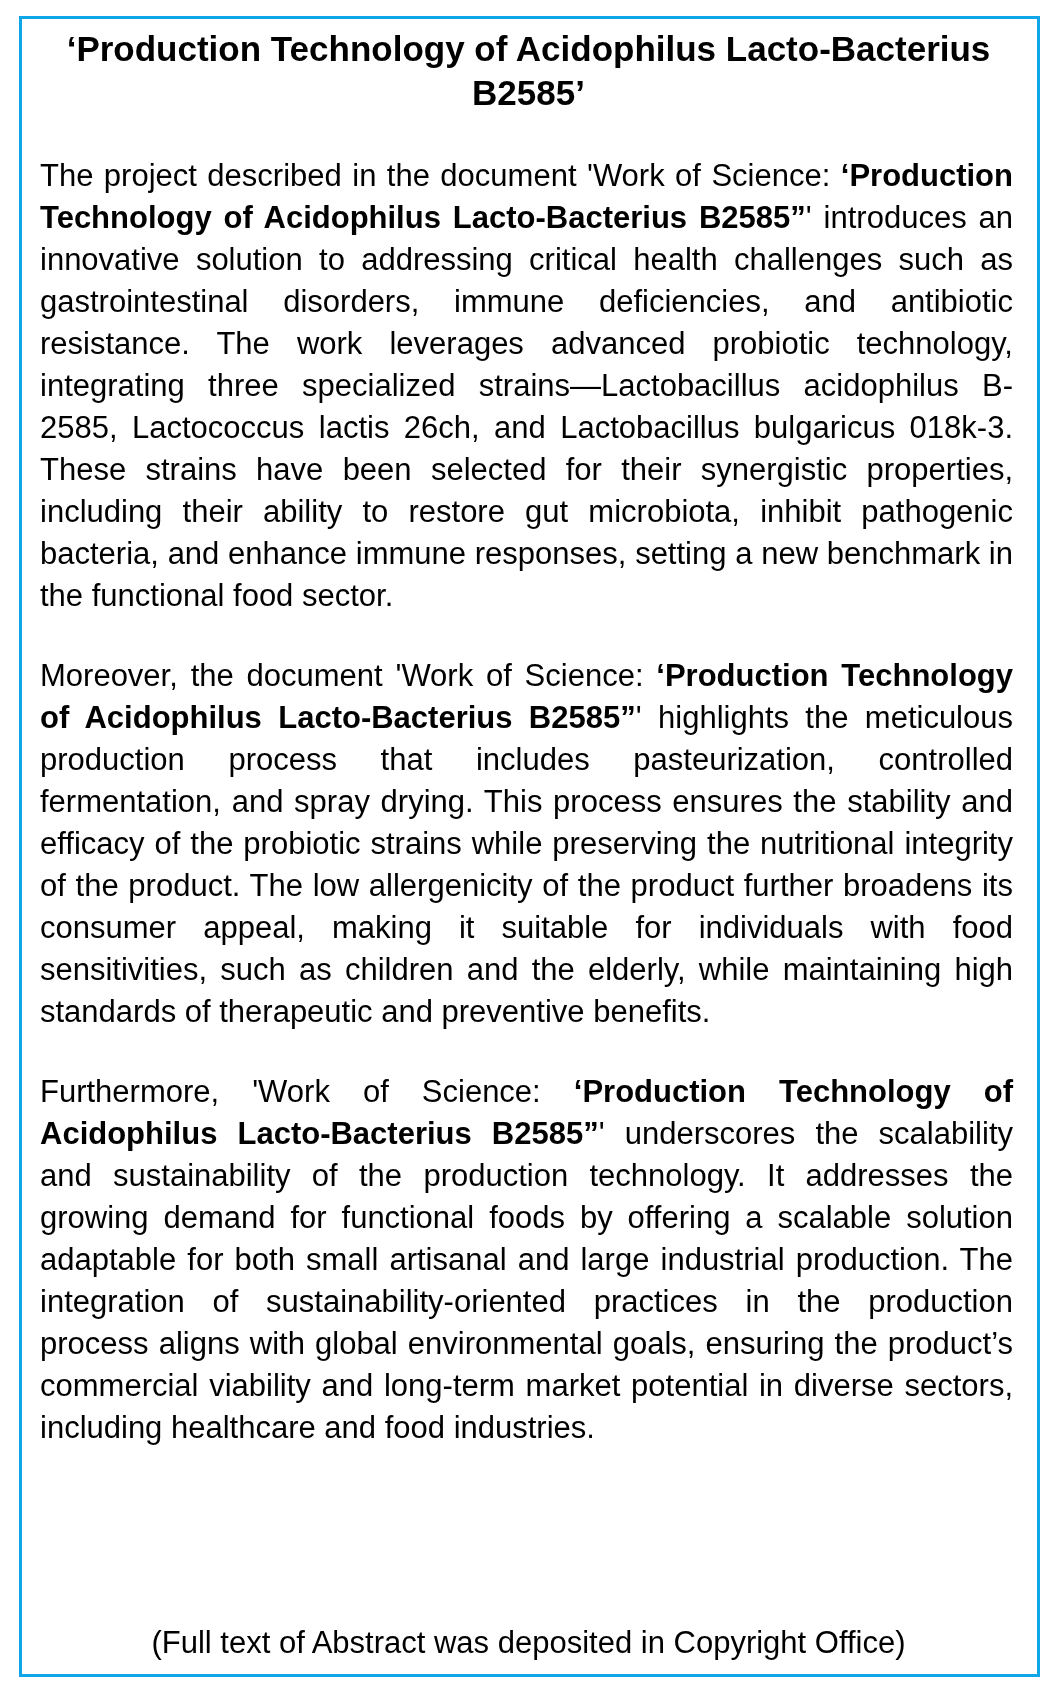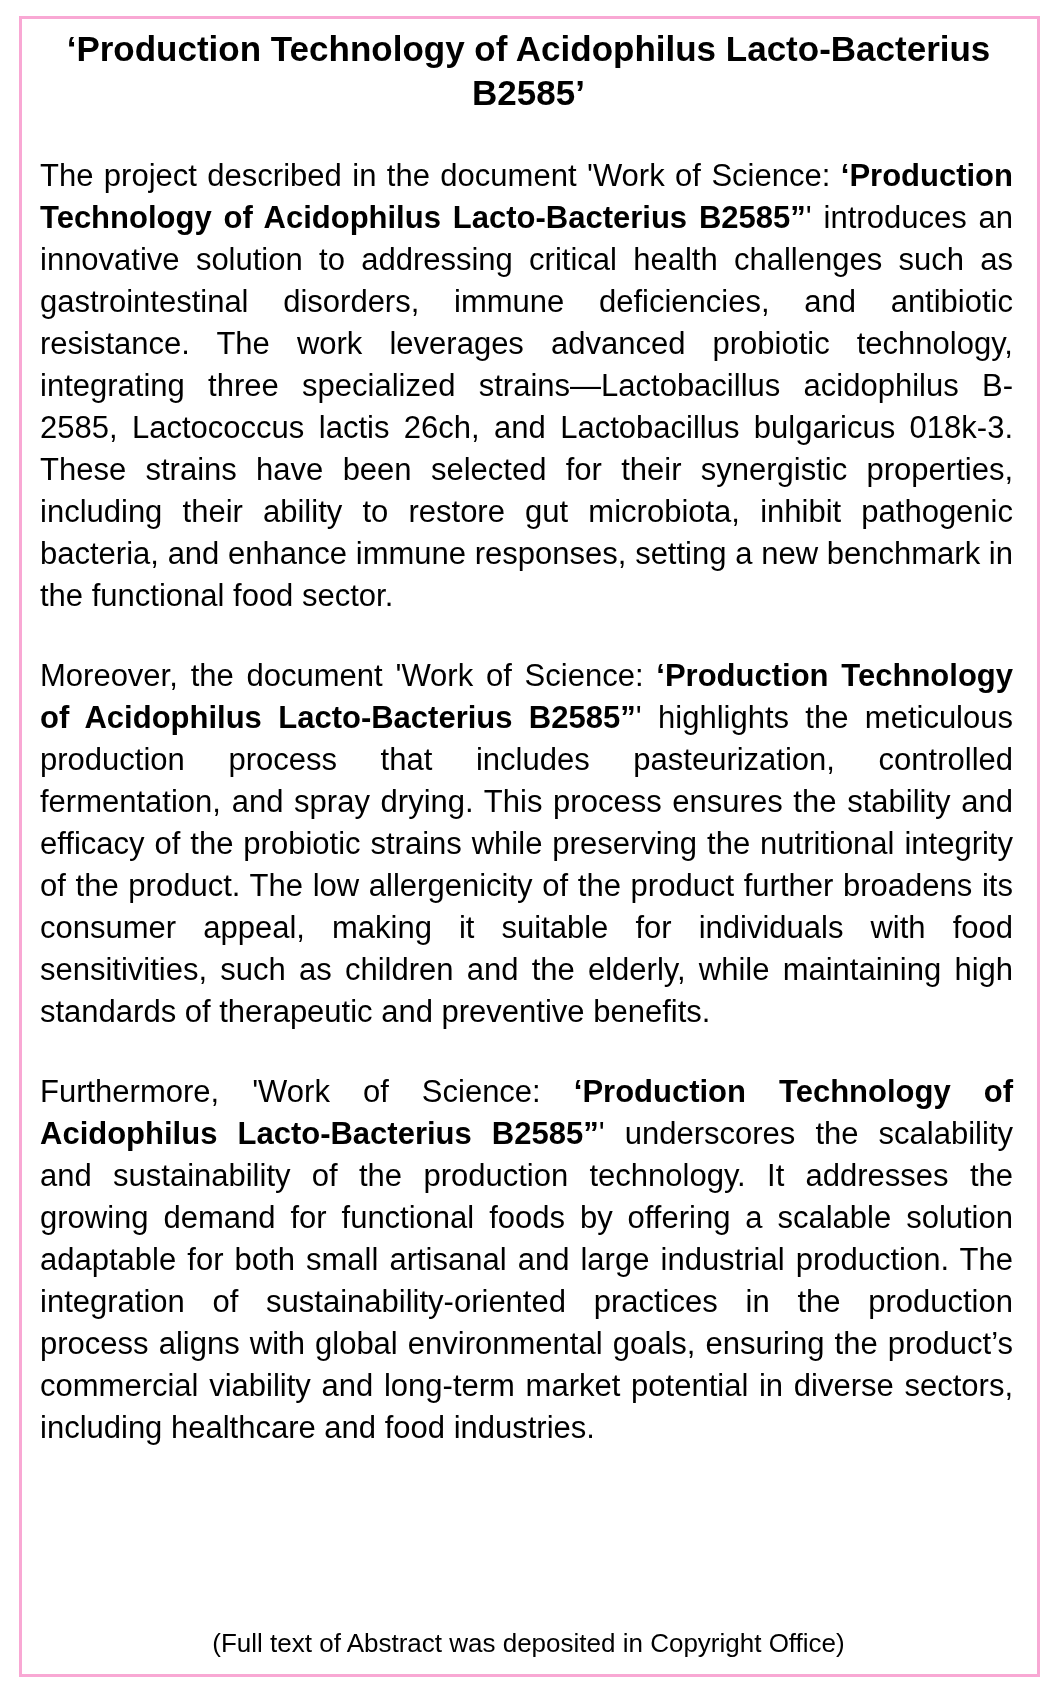--- a/index.html
+++ b/index.html
@@ -15,21 +15,21 @@
     color: #000000;
     -webkit-font-smoothing: antialiased;
   }
   .frame {
     position: absolute;
     left: 19px;
     top: 16px;
     width: 1021px;
     height: 1661px;
     box-sizing: border-box;
-    border: 3px solid #f9a8d4;
+    border: 3px solid #0ea5e9;
     padding: 8px 20px 10px 18px;
     display: flex;
     flex-direction: column;
     overflow: hidden;
   }
   .title {
     font-weight: bold;
     font-size: 35px;
     line-height: 44px;
     text-align: center;
@@ -40,21 +40,21 @@
     font-size: 31px;
     line-height: 42px;
     text-align: justify;
     text-justify: inter-word;
     margin: 0 4px 38px 0;
   }
   .para b {
     font-weight: bold;
   }
   .footer {
-    font-size: 26px;
+    font-size: 31px;
     line-height: 42px;
     text-align: center;
     margin-top: auto;
     white-space: nowrap;
   }
 </style>
 </head>
 <body>
 
 <div class="frame">

